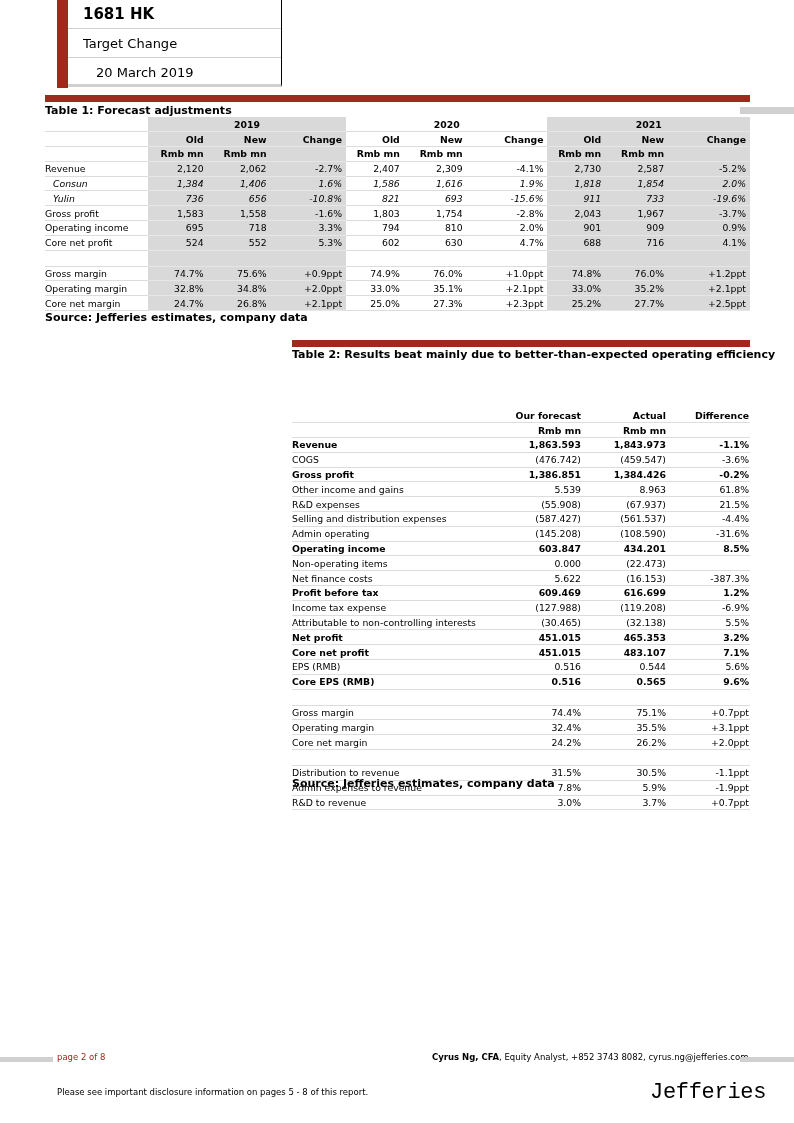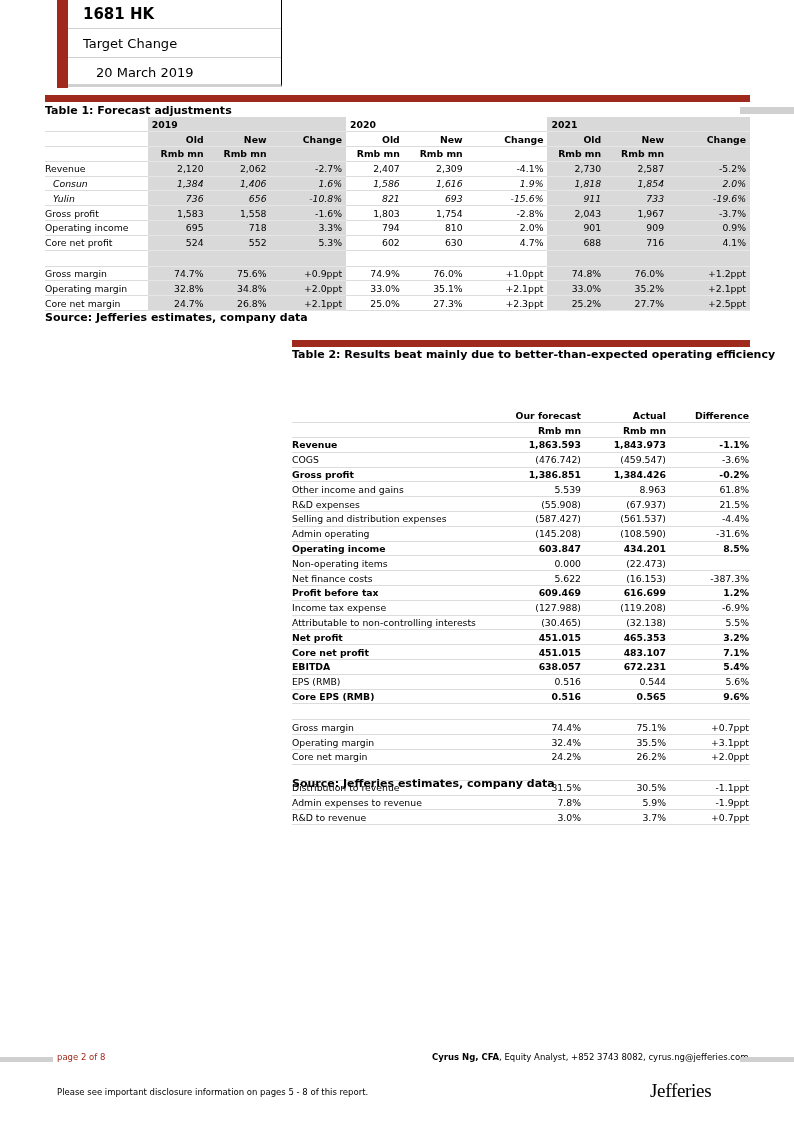--- a/index.html
+++ b/index.html
@@ -22,21 +22,21 @@
   .src { font-size: 11px; font-weight: bold; white-space: nowrap; }
 
   table { border-collapse: collapse; font-size: 9.3px; }
   td, th { height: 14.8px; padding: 0 4px; white-space: nowrap; font-weight: normal; }
 
   
   #t1 { width: 705px; }
   #t1 td { border-bottom: 1px solid #dcdcdc; text-align: right; }
   #t1 td.lbl { text-align: left; padding-left: 0; width: 98px; }
   #t1 td.shade { background: #d9d9d9; border-bottom-color: #e6e6e6; }
-  #t1 td.yr { text-align: left; font-weight: bold; }
+  #t1 td.yr { text-align: center; font-weight: bold; }
   #t1 tr.hd td { font-weight: bold; }
   #t1 tr.sub td.lbl { font-style: italic; padding-left: 8px; }
   #t1 tr.sub td { font-style: italic; }
   #t1 tr.blank td { height: 16px; }
 
   
   #t2 { width: 458px; margin-top: 46px; }
   #t2 td { border-bottom: 1px solid #dcdcdc; text-align: right; }
   #t2 td.lbl { text-align: left; padding-left: 0; }
   #t2 td.c1 { width: 105px; }
@@ -45,21 +45,21 @@
   #t2 tr.bold td { font-weight: bold; }
   #t2 tr.hd td { font-weight: bold; }
   #t2 tr.blank td { height: 16px; }
 
   
   .foot-gray-l { left: 0; top: 1057px; width: 53px; height: 5px; background: #d0d0d0; }
   .foot-page { left: 57px; top: 1052px; font-size: 8.5px; color: #a0291e; }
   .foot-analyst { left: 432px; top: 1052px; font-size: 8.5px; white-space: nowrap; }
   .foot-gray-r { left: 740px; top: 1057px; width: 54px; height: 5px; background: #d0d0d0; }
   .foot-disc { left: 57px; top: 1087px; font-size: 8.5px; white-space: nowrap; text-align: right; }
-  .foot-logo { left: 650px; top: 1080px; font-size: 19px; font-family: Liberation Serif, serif; letter-spacing: -0.3px; }
+  .foot-logo { left: 650px; top: 1080px; font-size: 22px; font-family: Liberation Mono, monospace; letter-spacing: -0.3px; }
 </style>
 </head>
 <body>
 
 <div class="abs hdr-bar"></div>
 <div class="abs hdr-box">
   <div class="hdr-row ticker">1681 HK</div>
   <div class="hdr-row">Target Change</div>
   <div class="hdr-row">20 March 2019</div>
 </div>
@@ -325,26 +325,20 @@
           <td class="c1">451.015</td>
           <td class="c2">465.353</td>
           <td class="c3">3.2%</td>
         </tr>
         <tr class="bold">
           <td class="lbl">Core net profit</td>
           <td class="c1">451.015</td>
           <td class="c2">483.107</td>
           <td class="c3">7.1%</td>
         </tr>
-        <tr class="bold">
-          <td class="lbl">EBITDA</td>
-          <td class="c1">638.057</td>
-          <td class="c2">672.231</td>
-          <td class="c3">5.4%</td>
-        </tr>
         <tr class="normal">
           <td class="lbl">EPS (RMB)</td>
           <td class="c1">0.516</td>
           <td class="c2">0.544</td>
           <td class="c3">5.6%</td>
         </tr>
         <tr class="bold">
           <td class="lbl">Core EPS (RMB)</td>
           <td class="c1">0.516</td>
           <td class="c2">0.565</td>

